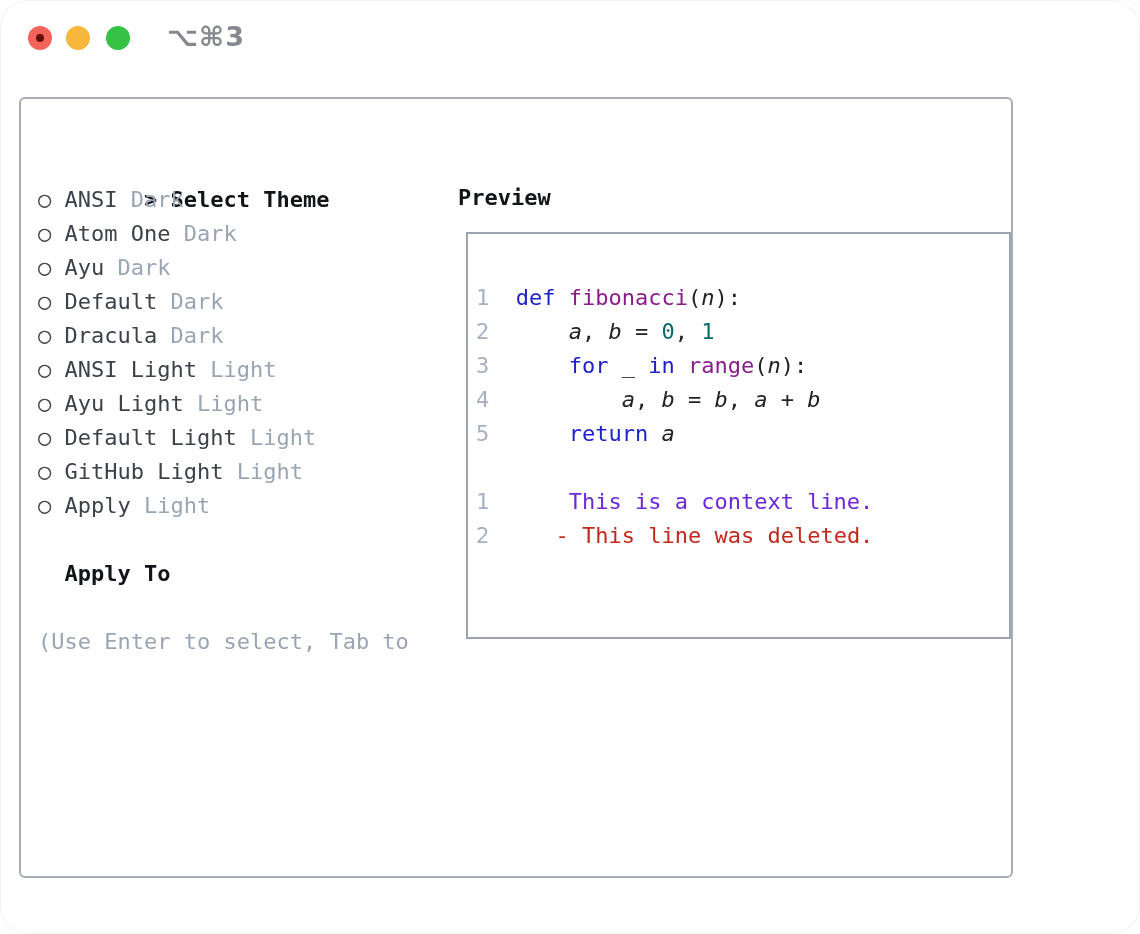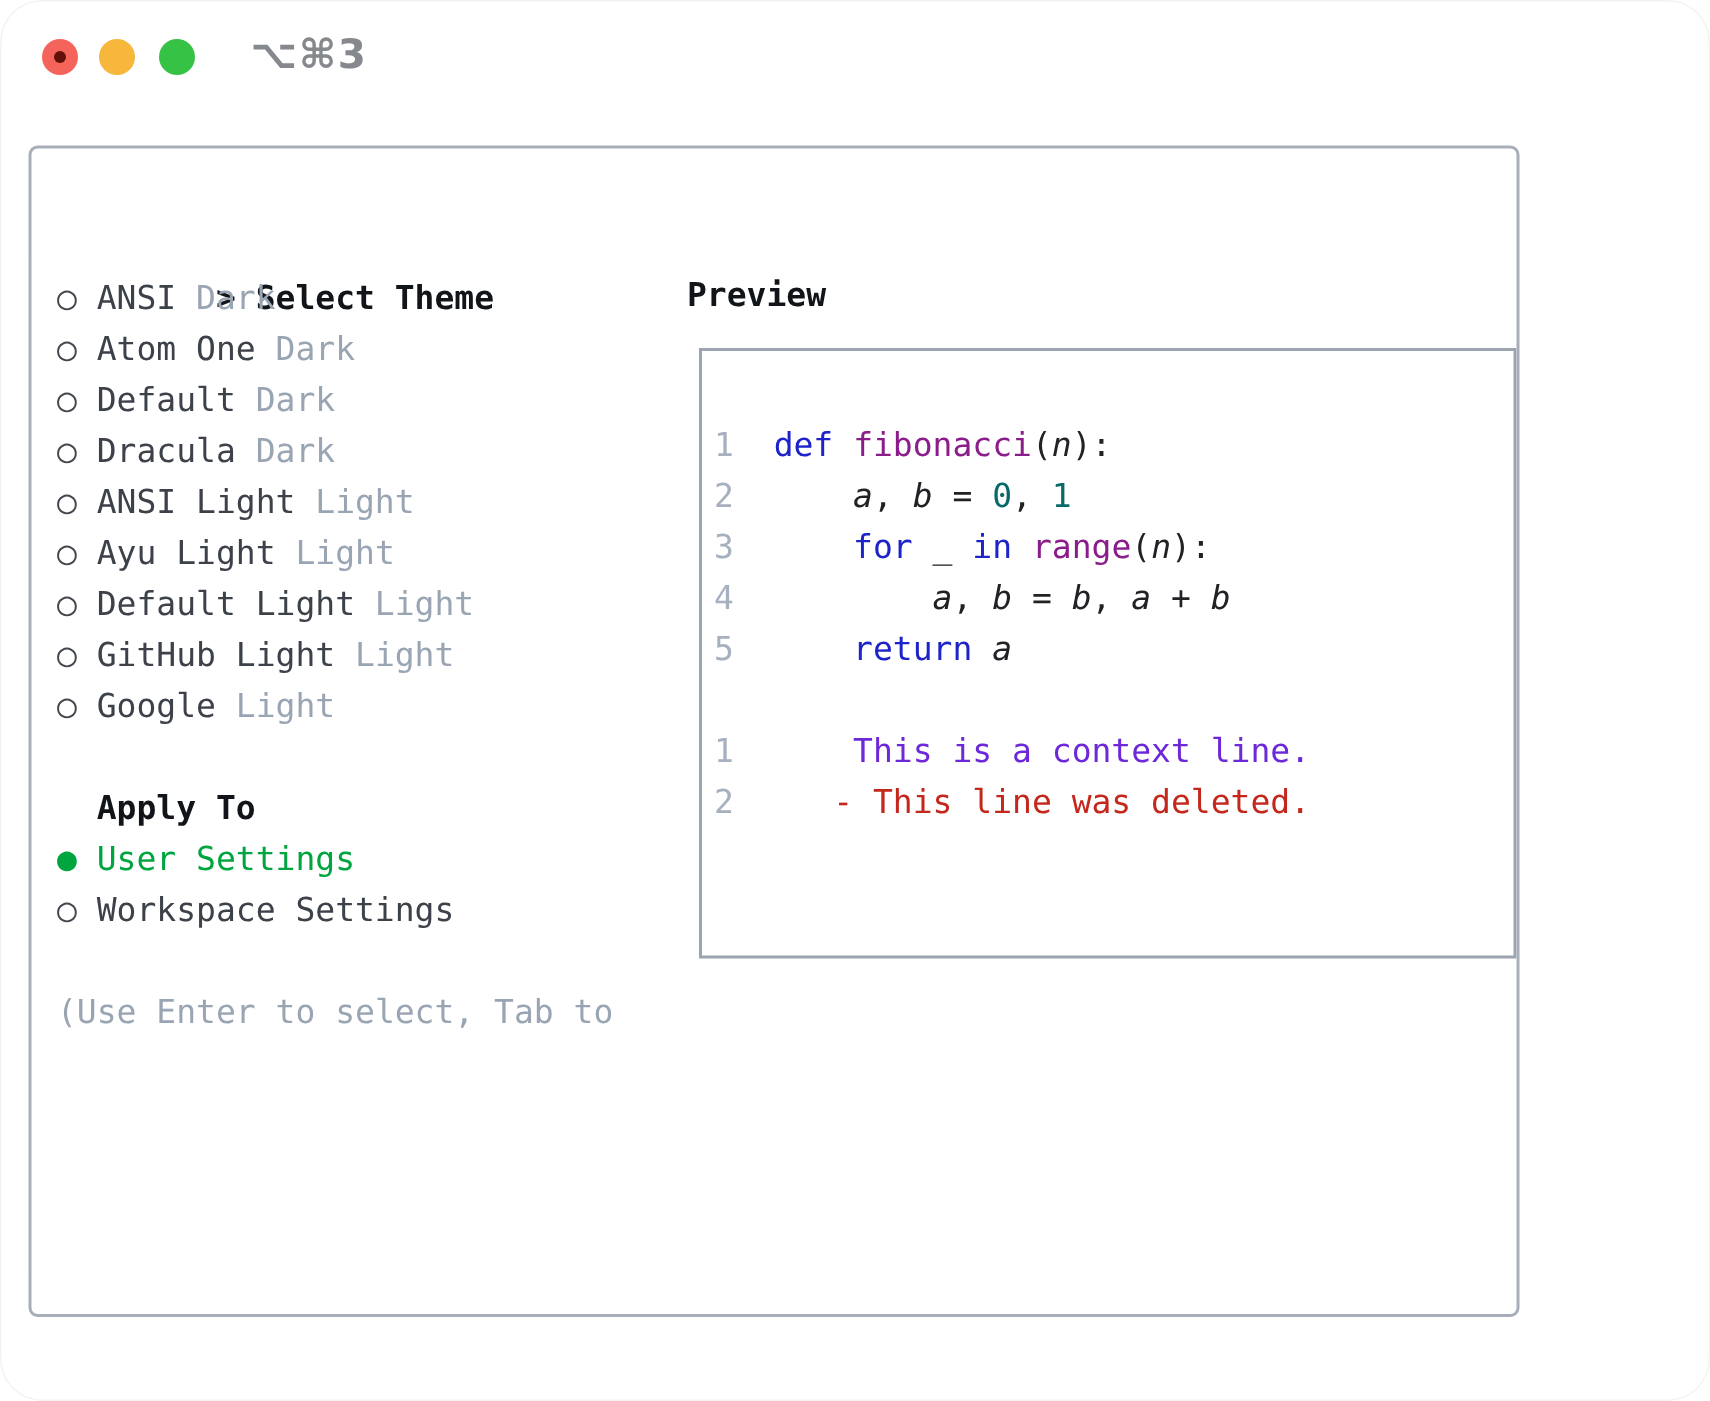--- a/index.html
+++ b/index.html
@@ -74,34 +74,31 @@
 
   <div class="panel">
 
     <div class="left-col">
       <div class="line">
         <span class="prompt">&gt;</span><span class="hdr">Select Theme</span>
       </div>
       <div id="theme-list">
           <div class="line opt"><span class="bullet">○</span><span class="name">ANSI</span><span class="variant">Dark</span></div>
           <div class="line opt"><span class="bullet">○</span><span class="name">Atom One</span><span class="variant">Dark</span></div>
+          <div class="line opt"><span class="bullet">○</span><span class="name">Ayu</span><span class="variant">Dark</span></div>
           <div class="line opt"><span class="bullet">○</span><span class="name">Default</span><span class="variant">Dark</span></div>
           <div class="line opt"><span class="bullet">○</span><span class="name">Dracula</span><span class="variant">Dark</span></div>
           <div class="line opt"><span class="bullet">○</span><span class="name">ANSI Light</span><span class="variant">Light</span></div>
           <div class="line opt"><span class="bullet">○</span><span class="name">Ayu Light</span><span class="variant">Light</span></div>
           <div class="line opt"><span class="bullet">○</span><span class="name">Default Light</span><span class="variant">Light</span></div>
           <div class="line opt"><span class="bullet">○</span><span class="name">GitHub Light</span><span class="variant">Light</span></div>
-          <div class="line opt"><span class="bullet">○</span><span class="name">Google</span><span class="variant">Light</span></div>
+          <div class="line opt"><span class="bullet">○</span><span class="name">Apply</span><span class="variant">Light</span></div>
         </div>
       <div class="spacer"></div>
       <div class="line hdr apply-header">Apply To</div>
-      <div id="apply-list">
-          <div class="line opt selected"><span class="bullet">●</span><span class="name">User Settings</span></div>
-          <div class="line opt"><span class="bullet">○</span><span class="name">Workspace Settings</span></div>
-        </div>
       <div class="spacer"></div>
       <div id="help-text">
           <div class="line help">(Use Enter to select, Tab to</div>
         </div>
     </div>
 
     <div class="right-col">
       <div class="line hdr preview-label">Preview</div>
       <div class="preview-box">
         <div class="code" id="code-view">

